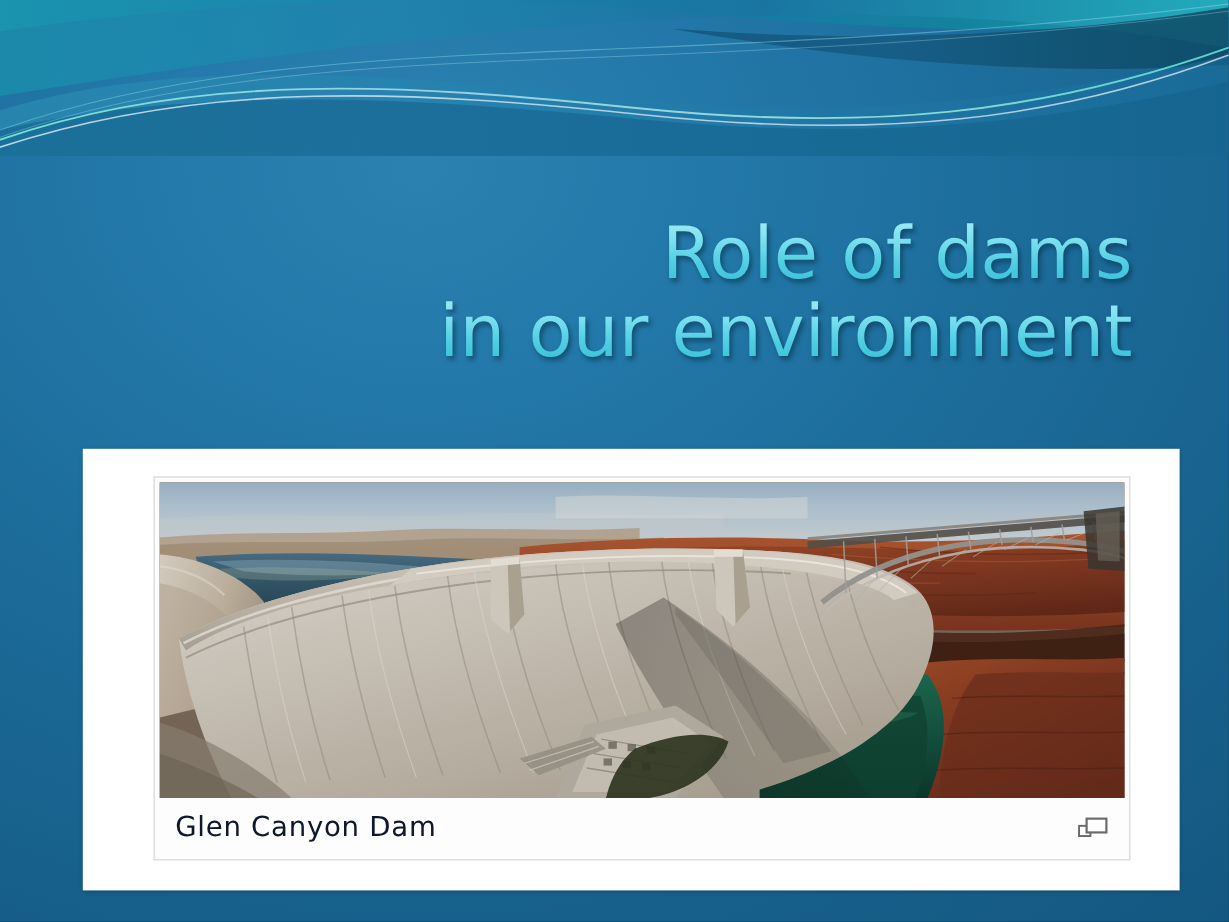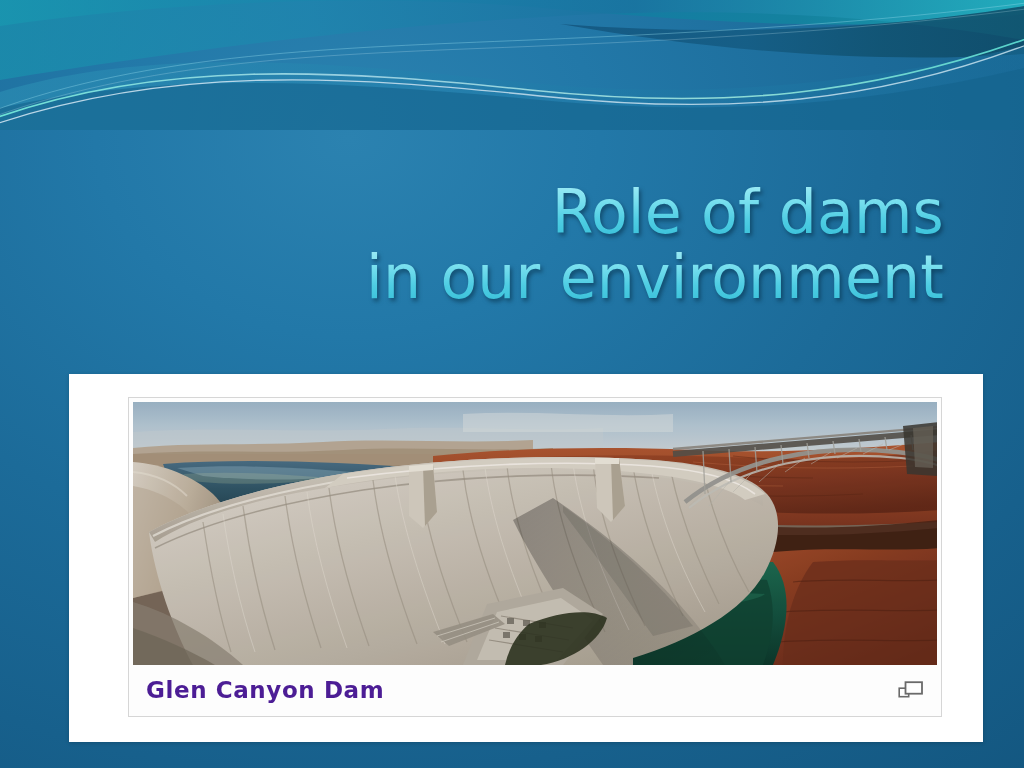--- a/index.html
+++ b/index.html
@@ -93,23 +93,23 @@
     height: 48px;
     display: flex;
     align-items: center;
     justify-content: space-between;
     padding: 0 12px;
     box-sizing: border-box;
   }
   #caption-text {
     font-family: "DejaVu Sans", sans-serif;
     font-size: 23px;
-    font-weight: 700;
+    font-weight: 400;
     letter-spacing: 0.6px;
-    color: #4c1d95;
+    color: #0f172a;
     white-space: nowrap;
   }
   #caption-icon {
     width: 26px;
     height: 20px;
     opacity: 0.82;
   }
 </style>
 </head>
 <body>

